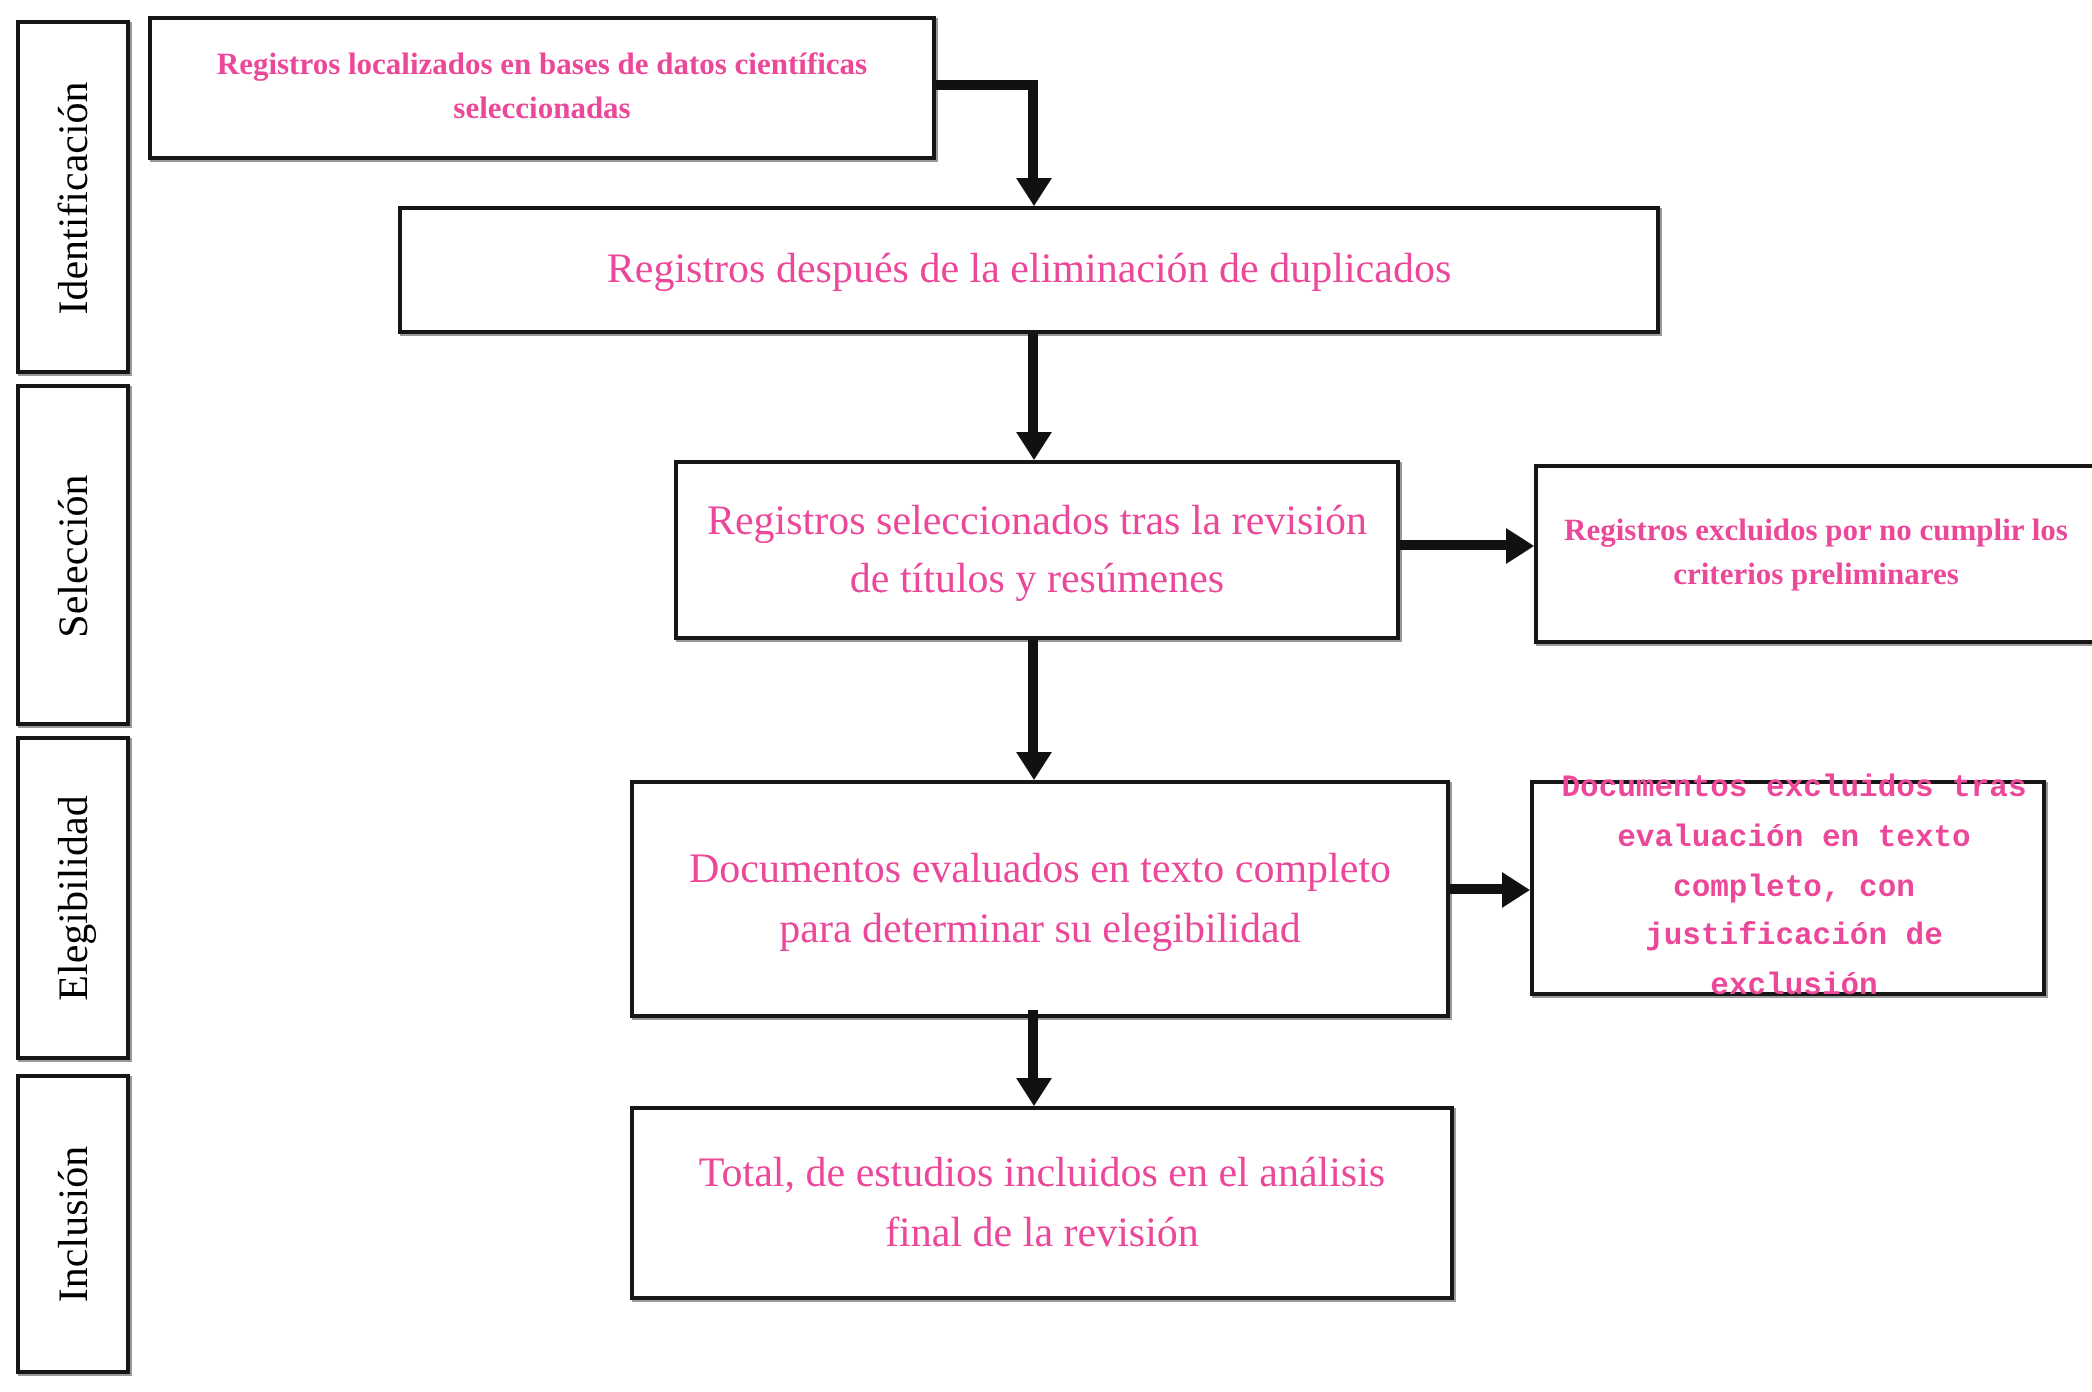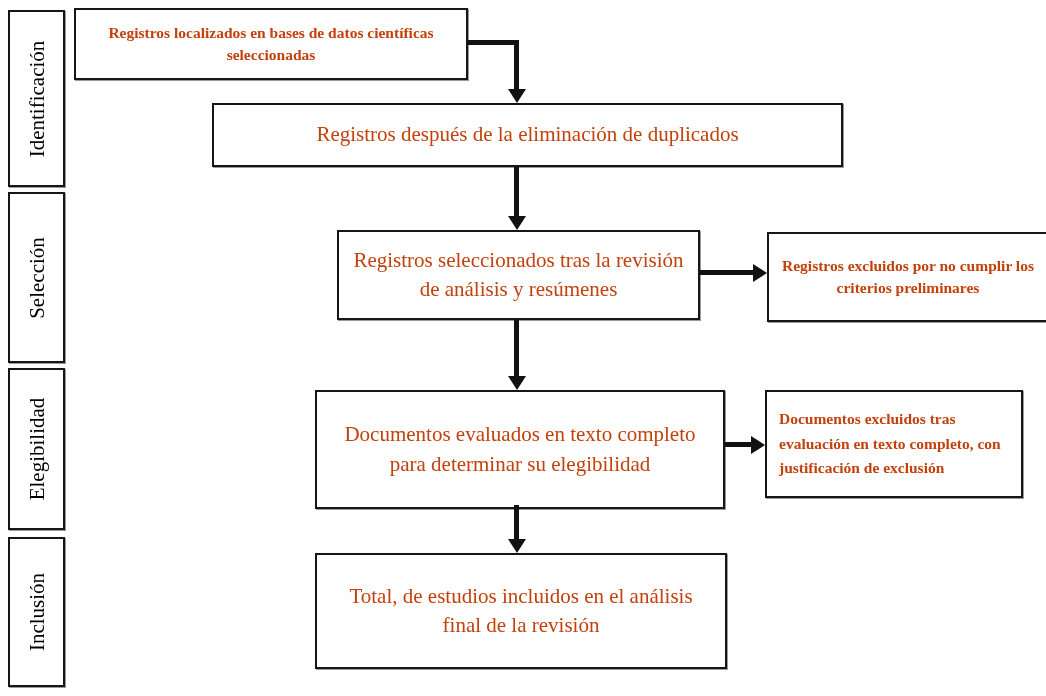--- a/index.html
+++ b/index.html
@@ -13,44 +13,45 @@
     width: 1046px;
     height: 696px;
     background: #ffffff;
     overflow: hidden;
   }
   .node {
     position: absolute;
     box-sizing: border-box;
     border: 2px solid #161616;
     background: #ffffff;
-    color: #c2410c;
+    color: #ec4899;
     display: flex;
     align-items: center;
     justify-content: center;
     box-shadow: 1px 1px 0 #9a9a9a;
   }
   .node.big {
     font-size: 21px;
     line-height: 1.4;
     text-align: center;
     padding: 4px 14px;
   }
   .node.small {
     font-size: 15.5px;
     font-weight: bold;
     line-height: 1.45;
     text-align: center;
     padding: 4px 10px;
   }
   .node.small.left-align {
-    text-align: left;
+    text-align: center;
     justify-content: flex-start;
     line-height: 1.6;
     padding: 4px 6px 4px 12px;
+    font-family: Liberation Mono, monospace;
   }
   .phase {
     position: absolute;
     box-sizing: border-box;
     border: 2px solid #161616;
     background: #ffffff;
     left: 8px;
     width: 57px;
     box-shadow: 1px 1px 0 #9a9a9a;
   }
@@ -105,41 +106,41 @@
     <span class="vtext">Elegibilidad</span>
   </div>
   <div class="phase" style="top:537px; height:150px;">
     <span class="vtext">Inclusión</span>
   </div>
 
   <div class="node small" style="left:74px; top:8px; width:394px; height:72px;">
     <span>Registros localizados en bases de datos científicas seleccionadas</span>
   </div>
 
-  <div class="node big" style="left:199px; top:103px; width:631px; height:64px;margin-left:13px;">
+  <div class="node big" style="left:199px; top:103px; width:631px; height:64px;">
     <span>Registros después de la eliminación de duplicados</span>
   </div>
 
   <div class="node big" style="left:337px; top:230px; width:363px; height:90px;">
-    <span>Registros seleccionados tras la revisión de análisis y resúmenes</span>
+    <span>Registros seleccionados tras la revisión de títulos y resúmenes</span>
   </div>
 
   <div class="node small" style="left:767px; top:232px; width:282px; height:90px;">
     <span>Registros excluidos por no cumplir los criterios preliminares</span>
   </div>
 
   <div class="node big" style="left:315px; top:390px; width:410px; height:119px;">
     <span>Documentos evaluados en texto completo para determinar su elegibilidad</span>
   </div>
 
   <div class="node small left-align" style="left:765px; top:390px; width:258px; height:108px;">
     <span>Documentos excluidos tras evaluación en texto completo, con justificación de exclusión</span>
   </div>
 
-  <div class="node big" style="left:315px; top:553px; width:412px; height:116px;">
+  <div class="node big" style="left:315px; top:553px; width:412px; height:97px;">
     <span>Total, de estudios incluidos en el análisis final de la revisión</span>
   </div>
 
   <div>
     <div class="shaft-h" style="left:468px; top:40px; width:51px;"></div>
     <div class="shaft-v" style="left:514px; top:40px; height:50px;"></div>
     <div class="head-down" style="left:508px; top:89px;"></div>
   </div>
 
   <div>

